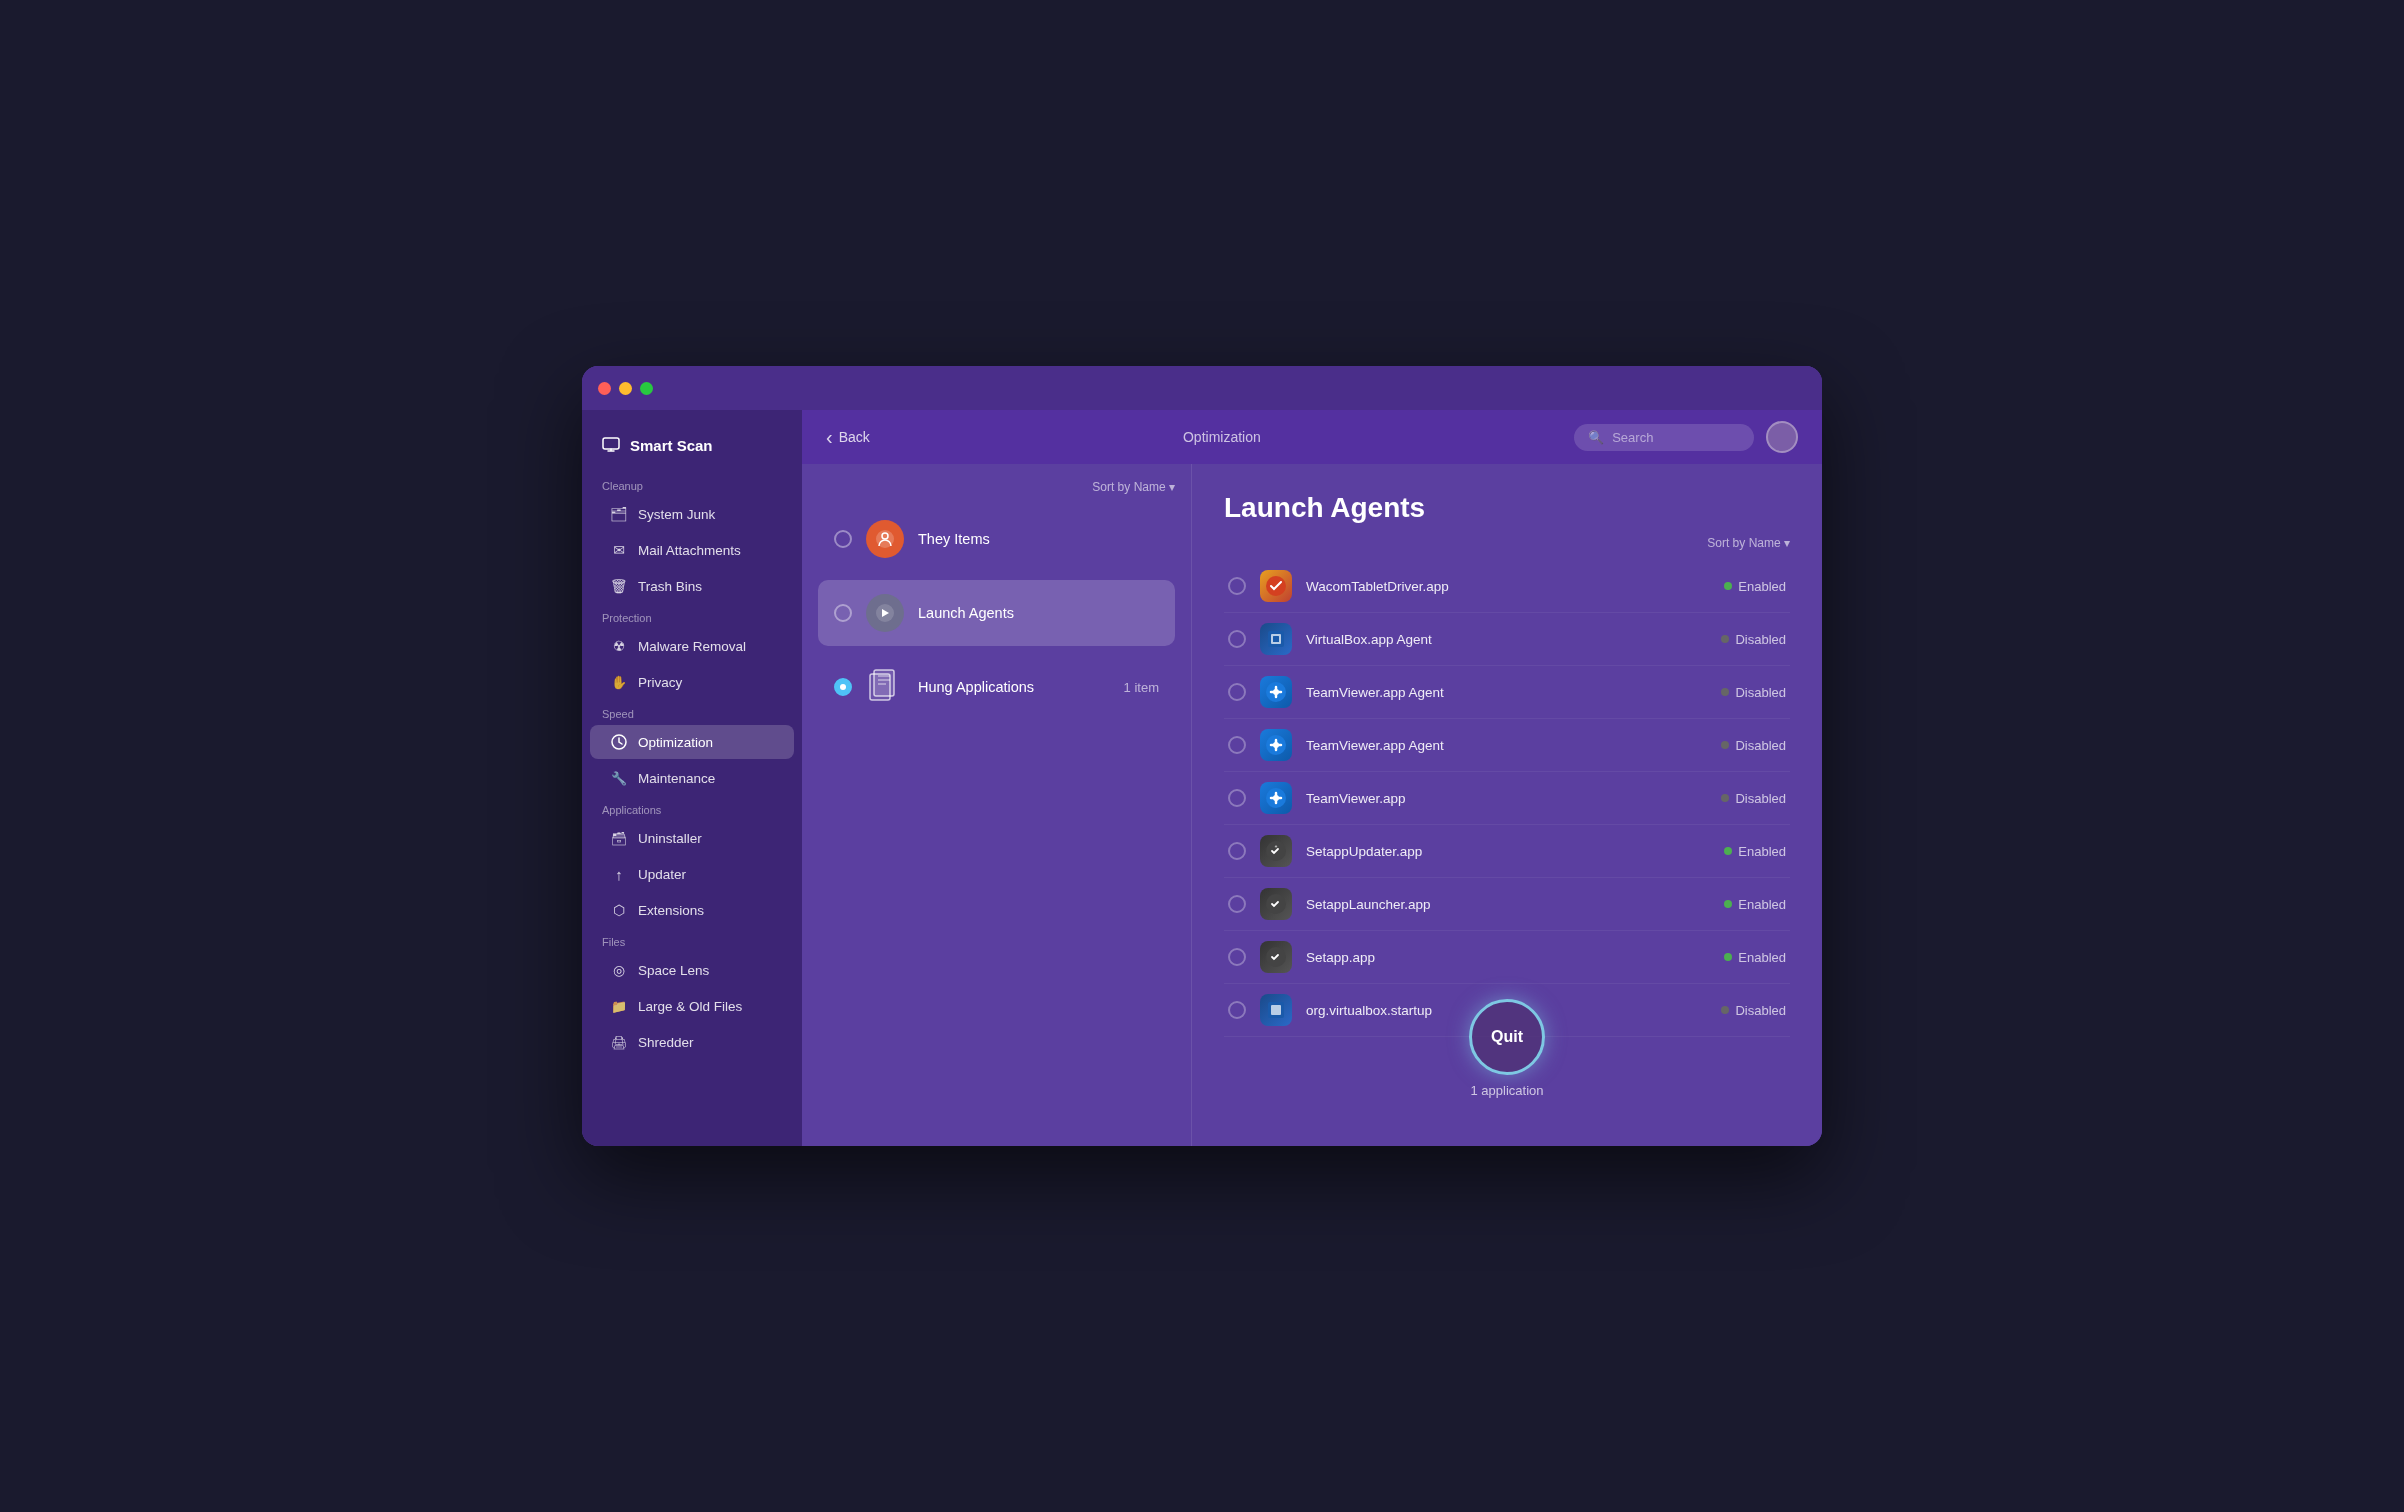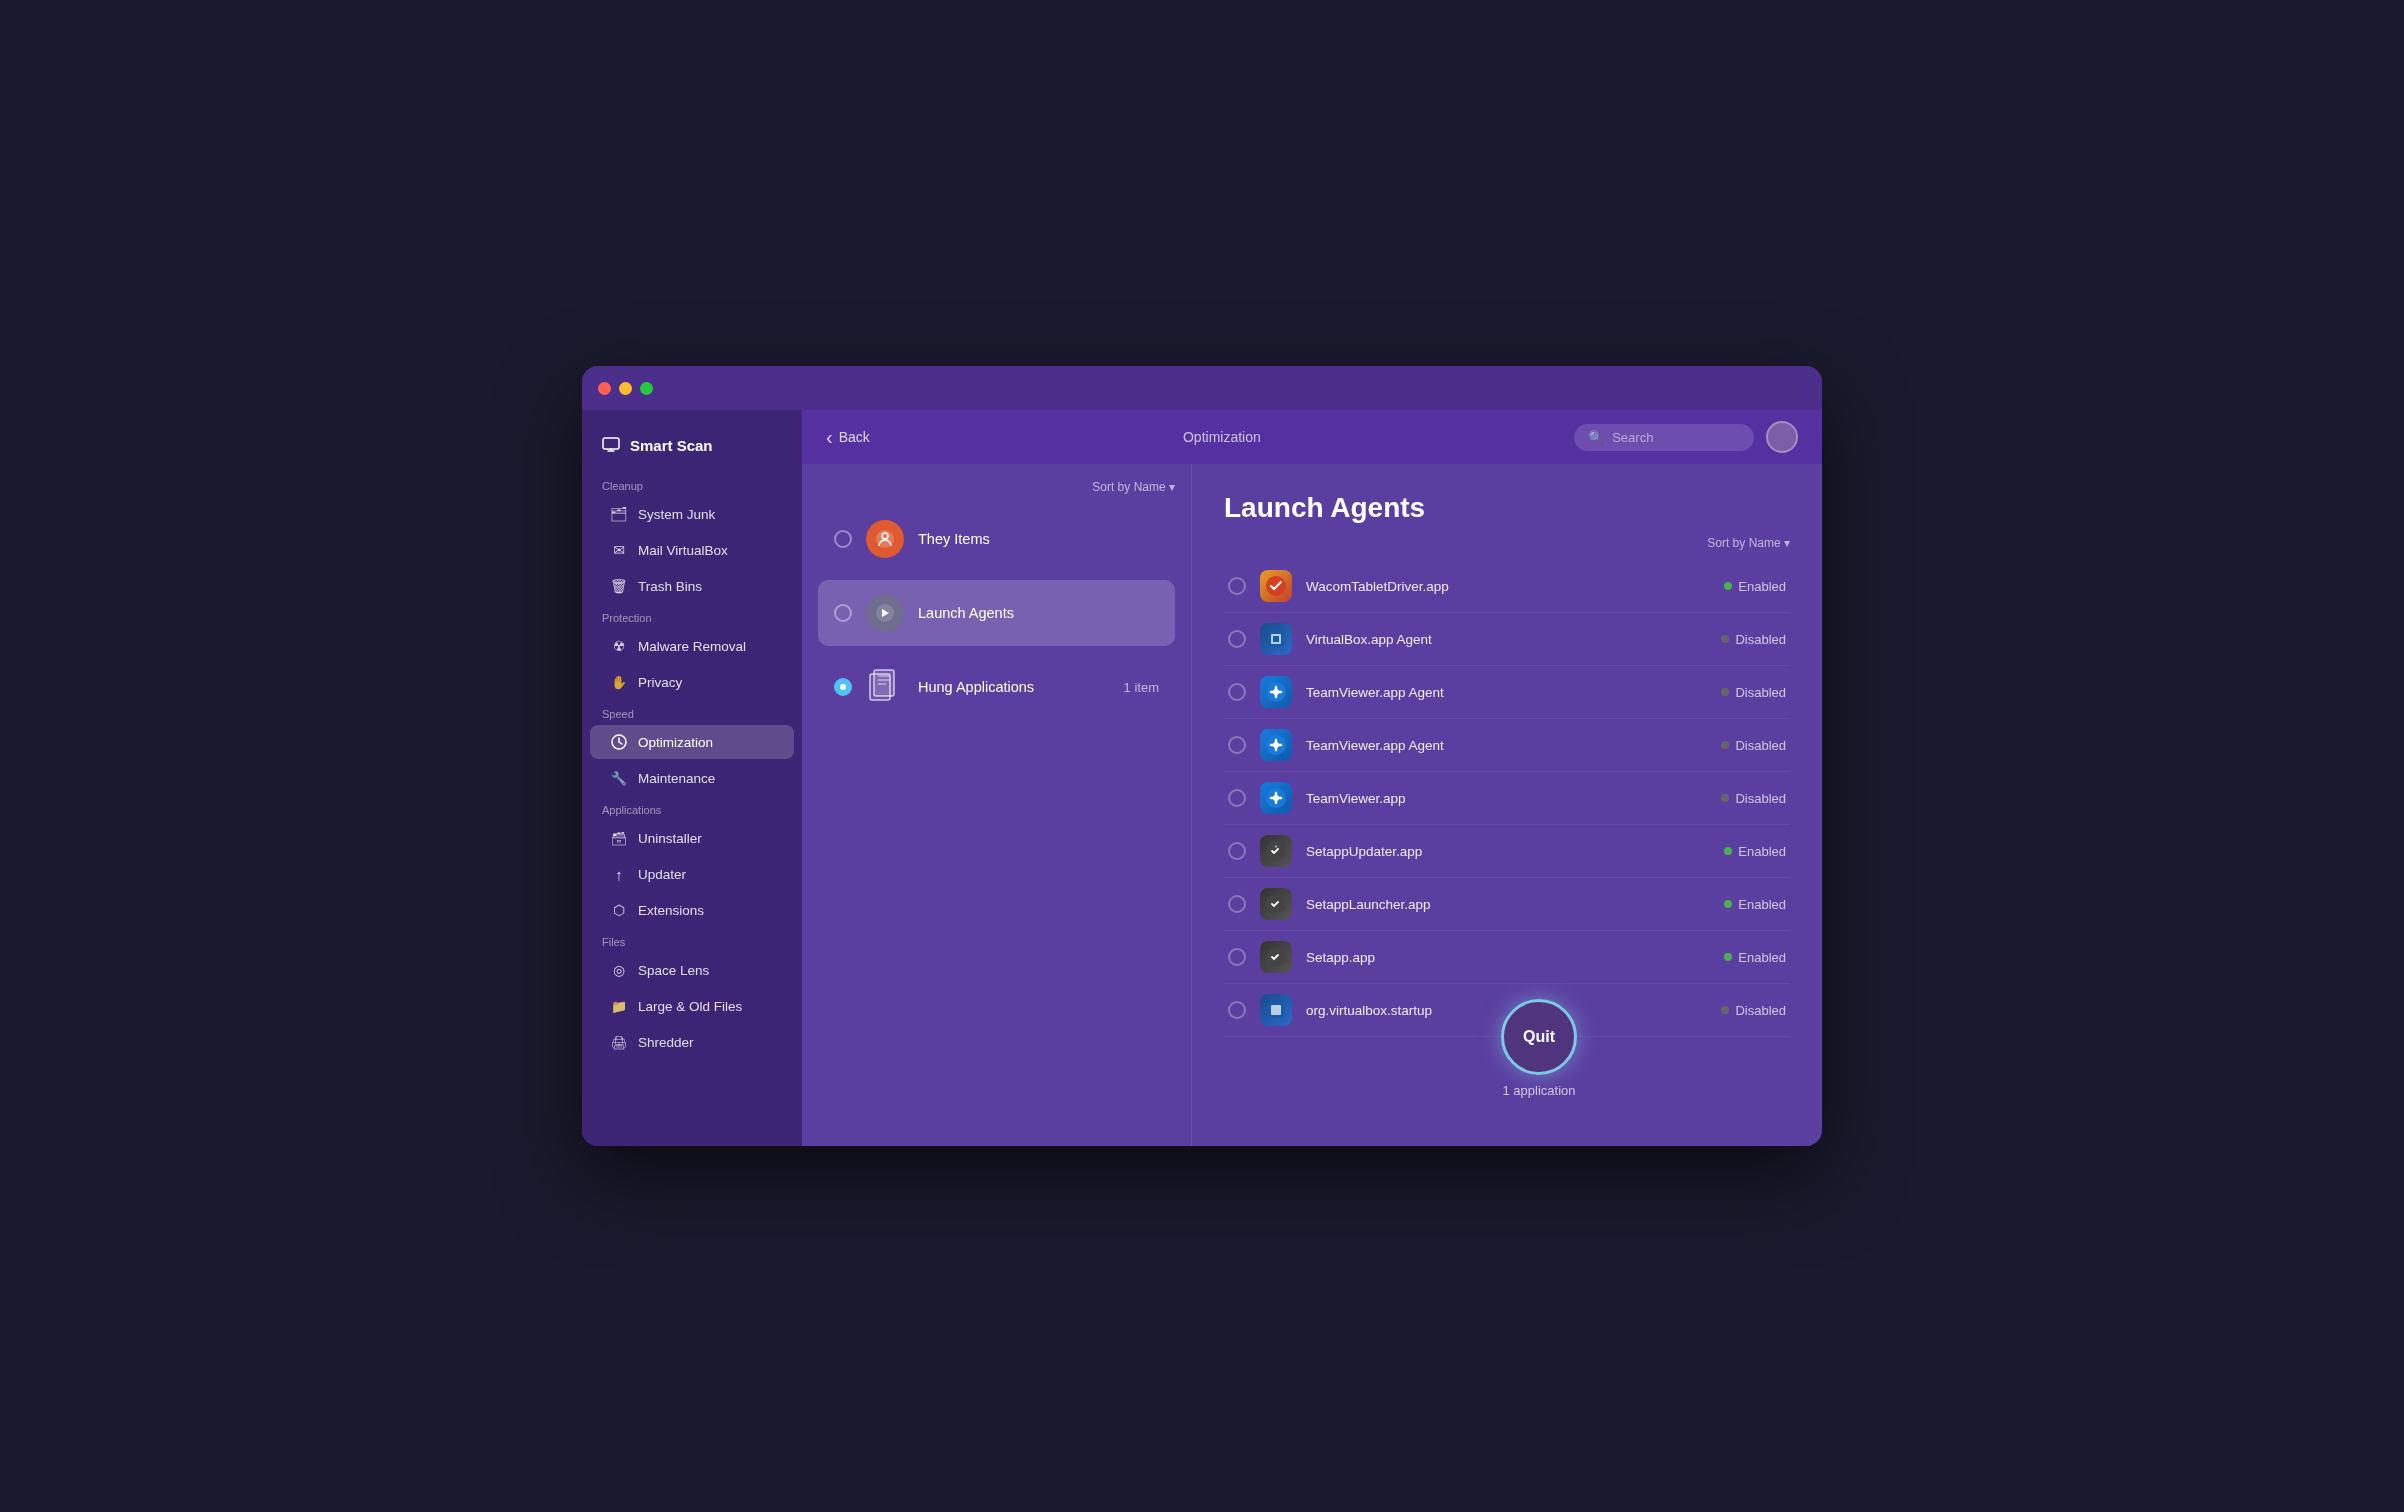--- a/index.html
+++ b/index.html
@@ -301,21 +301,20 @@
     }
     .bottom-action {
       position: absolute;
       bottom: 20px;
       left: 50%;
       transform: translateX(-50%);
       display: flex;
       flex-direction: column;
       align-items: center;
       gap: 8px;
-      margin-left: 32px;
     }
     .quit-btn {
       width: 76px;
       height: 76px;
       border-radius: 50%;
       background: rgba(80, 50, 120, 0.85);
       border: 3px solid #7ec8e3;
       color: #fff;
       font-size: 16px;
       font-weight: 600;
@@ -375,21 +374,21 @@
         <span>Smart Scan</span>
       </div>
 
       <div class="sidebar-section-label">Cleanup</div>
       <div class="sidebar-item">
         <div class="sidebar-icon icon-system"></div>
         <span>System Junk</span>
       </div>
       <div class="sidebar-item">
         <div class="sidebar-icon icon-mail"></div>
-        <span>Mail VirtualBox</span>
+        <span>Mail Attachments</span>
       </div>
       <div class="sidebar-item">
         <div class="sidebar-icon icon-trash"></div>
         <span>Trash Bins</span>
       </div>
 
       <div class="sidebar-section-label">Protection</div>
       <div class="sidebar-item">
         <div class="sidebar-icon icon-malware"></div>
         <span>Malware Removal</span>

